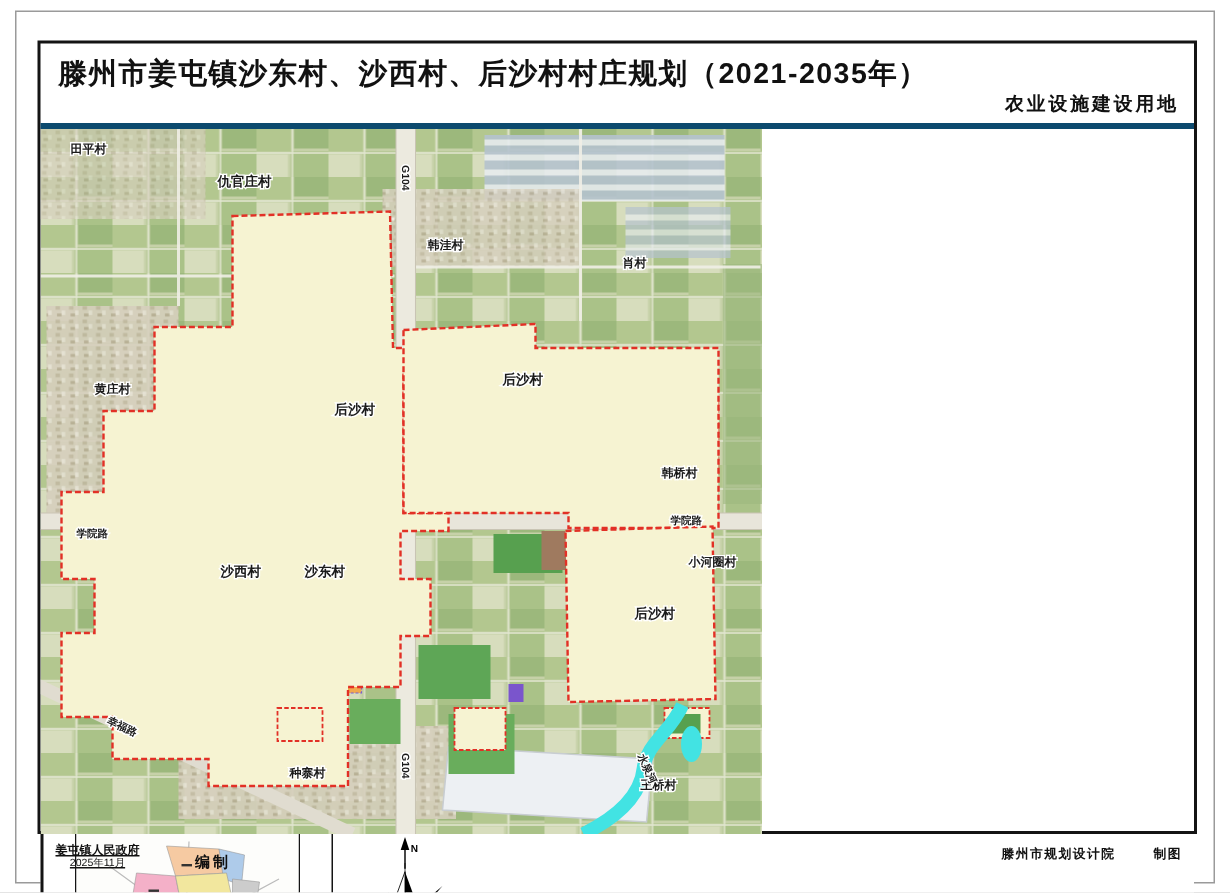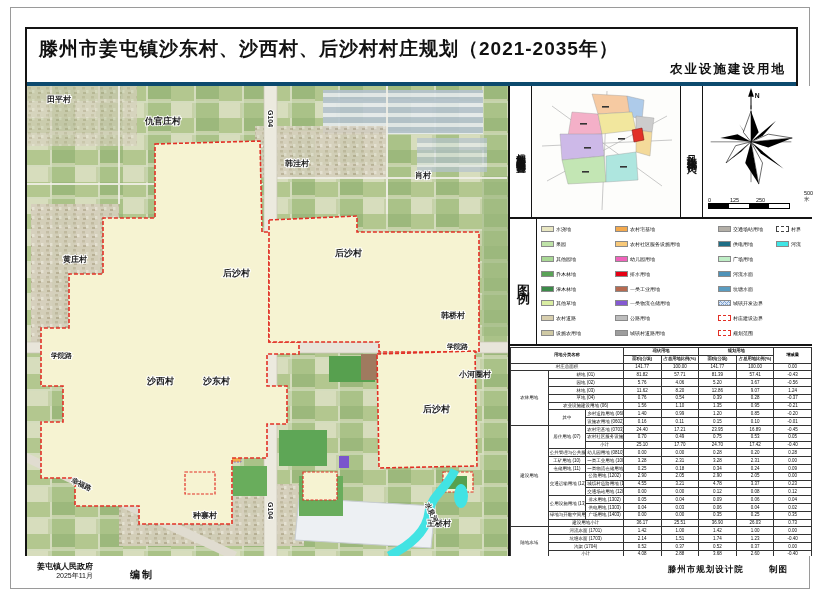--- a/index.html
+++ b/index.html
@@ -3,21 +3,21 @@
 <meta charset="utf-8">
 <style>
   html,body{margin:0;padding:0;background:#cfcfcf;}
   .sheet{position:relative;width:820px;height:595px;background:#ffffff;
          font-family:"Liberation Sans","DejaVu Sans",sans-serif;color:#111;overflow:hidden;}
   .outerline{position:absolute;left:10px;top:7px;width:798px;height:580px;border:1px solid #9a9a9a;}
   .frame{position:absolute;left:25px;top:27px;width:773px;height:529px;border:2px solid #141414;box-sizing:border-box;background:#fff;}
   .titleblock{position:absolute;left:0;top:0;width:100%;height:57px;border-bottom:4px solid #0c4a6e;box-sizing:border-box;}
   .maintitle{position:absolute;left:12px;top:7px;font-size:19px;font-weight:bold;letter-spacing:1px;}
   .subtitle{position:absolute;right:10px;bottom:4px;font-size:12.5px;font-weight:bold;letter-spacing:2px;}
-  .content{position:absolute;left:0;top:57px;width:100%;height:470px;display:flex;}
+  .content{position:absolute;left:0;top:57px;width:100%;height:470px;display:flex;flex-direction:column;}
   .mapcell{position:relative;width:481px;height:470px;overflow:hidden;flex:none;}
   .panel{position:relative;flex:1;border-left:2px solid #141414;box-sizing:border-box;display:flex;flex-direction:column;background:#fff;}
   .prow1{height:133px;flex:none;display:flex;border-bottom:2px solid #141414;box-sizing:border-box;}
   .prow2{height:127px;flex:none;display:flex;border-bottom:2px solid #141414;box-sizing:border-box;}
   .prow3{flex:1;overflow:hidden;}
   .vcap{writing-mode:vertical-rl;text-orientation:upright;display:flex;align-items:center;justify-content:center;
         font-weight:bold;}
   .cap1{width:21px;flex:none;border-right:1px solid #141414;font-size:9.5px;letter-spacing:1px;}
   .cap2{width:21px;flex:none;border-left:1px solid #141414;border-right:1px solid #141414;font-size:10px;letter-spacing:2px;}
   .locmap{width:148px;flex:none;position:relative;background:#fdfdfb;}
@@ -35,21 +35,21 @@
   .sw.dashred{background:#fff;border:1px dashed #e23026;}
   .sw.dashredbold{background:#fff;border:1.6px dashed #e23026;}
   .sw.dashgray{background:#fff;border:1px dashed #444;}
   table.stats{border-collapse:collapse;width:100%;table-layout:fixed;margin-top:1px;}
   table.stats th,table.stats td{border:0.5px solid #333;padding:0 1px;height:6.8px;overflow:hidden;white-space:nowrap;}
   table.stats th{font-size:4.3px;font-weight:bold;text-align:center;white-space:normal;line-height:1.1;}
   table.stats td{font-size:4.5px;line-height:1.2;}
   td.num{text-align:center;font-family:"Liberation Sans","DejaVu Sans",sans-serif;}
   td.lab{text-align:center;}
   .credits{position:absolute;left:25px;top:560px;width:773px;height:30px;}
-  .cred-left{position:absolute;left:12px;top:2px;font-size:8px;font-weight:bold;text-align:right;line-height:1.25;}
+  .cred-left{position:absolute;left:12px;top:2px;font-size:8px;font-weight:bold;text-align:center;line-height:1.25;text-decoration:underline;}
   .cred-left-role{position:absolute;left:105px;top:8px;font-size:10px;font-weight:bold;letter-spacing:2px;}
   .cred-right{position:absolute;right:10px;top:4px;font-size:8.5px;font-weight:bold;letter-spacing:1px;}
   .cred-right .org{margin-right:22px;text-align:center;}
   .maplab{fill:#1a1a1a;stroke:#ffffff;stroke-width:1.8px;paint-order:stroke;font-weight:bold;
           font-family:"Liberation Sans","DejaVu Sans",sans-serif;}
   .sbwrap{position:absolute;left:5px;bottom:6px;width:86px;height:22px;}
   .sbbar{position:absolute;left:0;bottom:2px;height:4px;display:flex;border:0.8px solid #000;}
   .sbseg{width:20px;height:100%;}
   .sbl{position:absolute;bottom:8px;font-size:5.5px;}
 </style>

